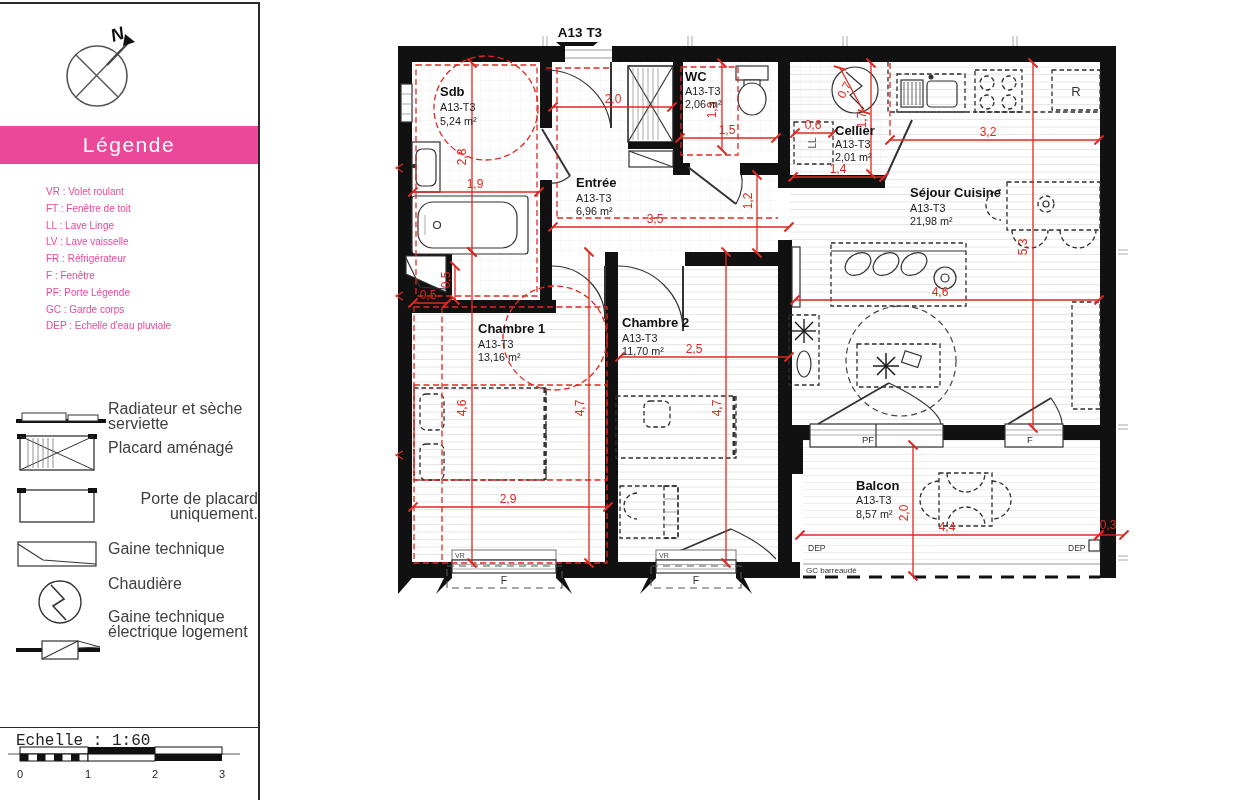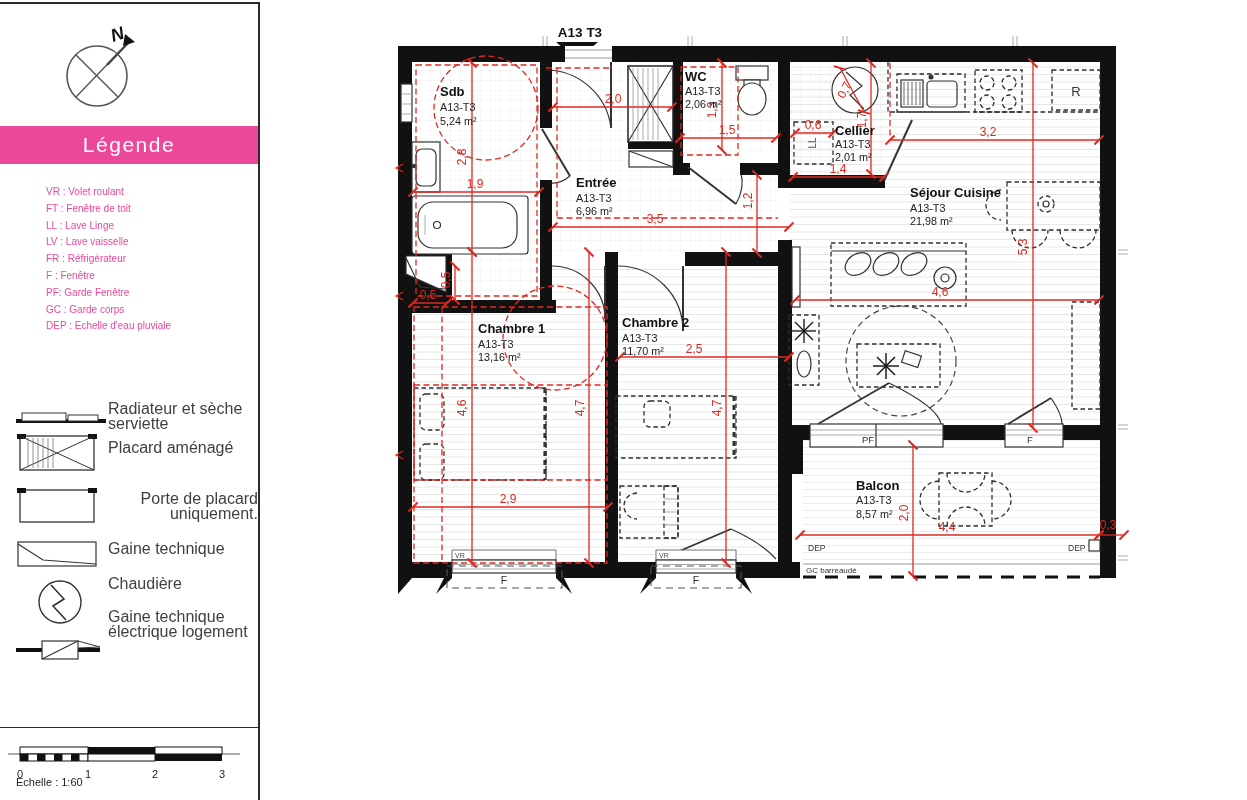--- a/index.html
+++ b/index.html
@@ -10,21 +10,21 @@
   .vline{position:absolute;background:#2a2a2a;}
   .hline{position:absolute;background:#2a2a2a;}
   .legend-bar{
     position:absolute;left:0;top:126px;width:258px;height:38px;background:#ec4899;
     display:flex;align-items:center;justify-content:center;
   }
   .legend-bar span{color:#fff;font-size:21px;letter-spacing:1.5px;font-weight:400;}
   .abbr-list{position:absolute;left:46px;top:184px;font-size:10px;line-height:16.8px;color:#ec4899;}
   .sym-label{position:absolute;left:108px;font-size:16px;color:#404040;width:150px;line-height:14.5px;}
   .sym-icon{position:absolute;}
-  .scale-label{position:absolute;left:16px;top:776px;font-size:11px;color:#222;}
+  .scale-label{position:absolute;left:16px;top:732px;font-size:16px;color:#222;font-family:Liberation Mono, monospace;}
   svg text{font-family:"Liberation Sans", sans-serif;}
   .rname{font-size:13px;font-weight:bold;fill:#111;}
   .rsub{font-size:10.8px;fill:#222;}
   .dimt{font-size:12px;fill:#e02820;}
   .dim{stroke:#e02820;stroke-width:1.3;}
   .rdash{stroke:#e02820;stroke-width:1.3;fill:none;stroke-dasharray:6 3.5;}
   .wall{fill:#111;}
   .fx{stroke:#333;stroke-width:1.2;fill:#fff;}
   .fxn{stroke:#333;stroke-width:1.2;fill:none;}
   .bdash{stroke:#2e2e2e;stroke-width:1.3;fill:none;stroke-dasharray:4.5 3;}
@@ -51,21 +51,21 @@
   <span>Légende</span>
 </div>
 
 <div class="abbr-list">
   <div>VR : Volet roulant</div>
   <div>FT : Fenêtre de toit</div>
   <div>LL : Lave Linge</div>
   <div>LV : Lave vaisselle</div>
   <div>FR : Réfrigérateur</div>
   <div>F : Fenêtre</div>
-  <div>PF: Garde Fenêtre</div>
+  <div>PF: Porte Légende</div>
   <div>GC : Garde corps</div>
   <div>DEP : Echelle d'eau pluviale</div>
 </div>
 
 <svg class="sym-icon" style="left:16px;top:404px;" width="92" height="24" viewBox="0 0 92 24">
   <line x1="0" y1="17" x2="90" y2="17" stroke="#111" stroke-width="4"></line>
   <rect x="6" y="9" width="44" height="8" fill="#fff" stroke="#333" stroke-width="1"></rect>
   <rect x="52" y="11" width="30" height="6" fill="#fff" stroke="#333" stroke-width="1"></rect>
 </svg>
 <div class="sym-label" style="top:402px;">Radiateur et sèche serviette</div>

